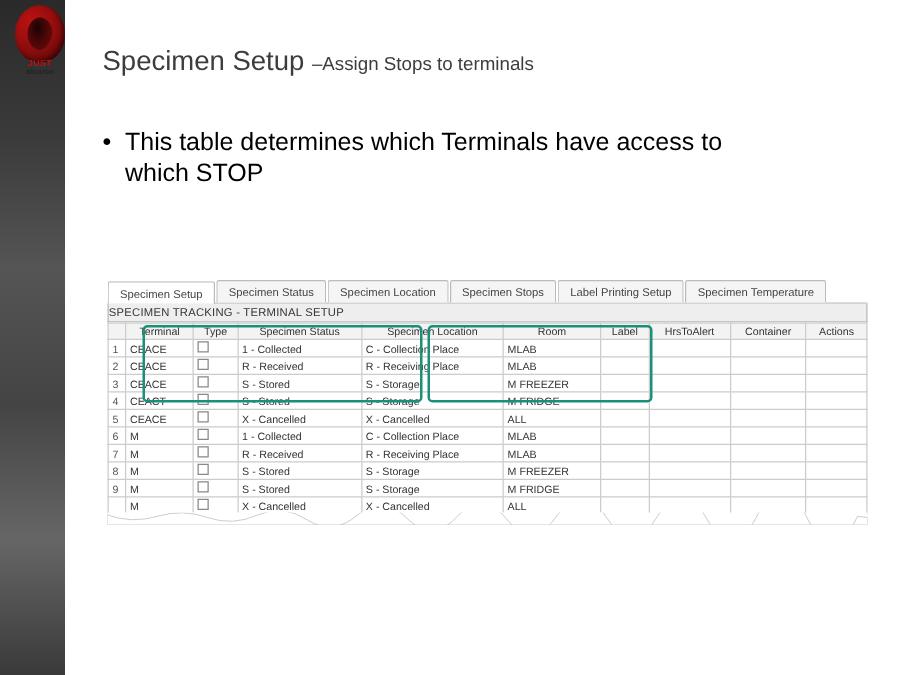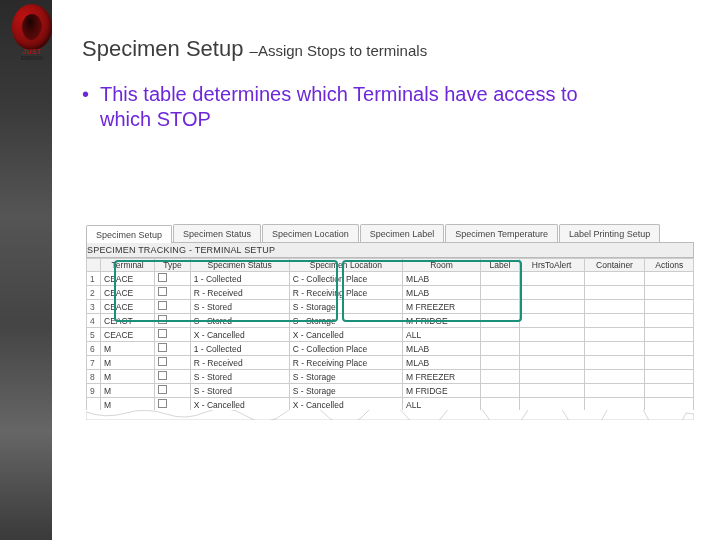--- a/index.html
+++ b/index.html
@@ -6,21 +6,21 @@
   html, body { width: 720px; height: 540px; background: #fff; font-family: "Segoe UI", Arial, sans-serif; overflow: hidden; }
   .page { position: relative; width: 640px; height: 540px; }
   .left-stripe { position: absolute; left: 0; top: 0; width: 52px; height: 540px; background: linear-gradient(180deg, #2a2a2a 0%, #3a3a3a 20%, #555 40%, #444 60%, #666 80%, #3a3a3a 100%); }
   .logo { position: absolute; left: 12px; top: 4px; width: 40px; height: 46px; border-radius: 50% 50% 48% 48%; background: radial-gradient(circle at 30% 28%, #b11 0%, #8a0d0d 55%, #550707 100%); box-shadow: inset -2px -2px 4px rgba(0,0,0,.5); }
   .logo::after { content: ""; position: absolute; left: 10px; top: 10px; width: 20px; height: 26px; background: radial-gradient(ellipse at 40% 30%, rgba(0,0,0,.85), rgba(0,0,0,.35) 70%, transparent 75%); border-radius: 50%; }
   .logo-text { position: absolute; left: 12px; top: 48px; width: 40px; text-align: center; font-size: 7px; line-height: 7px; color: #b11; font-weight: 700; letter-spacing: .3px; }
   .logo-text span { display: block; color: #222; font-size: 5px; letter-spacing: 0; }
   .content { position: absolute; left: 82px; top: 36px; right: 18px; }
   .title { font-family: "Calibri Light", "Segoe UI Light", sans-serif; font-size: 22px; color: #3d3d3d; font-weight: 300; }
   .title .sub { font-size: 15px; }
-  .bullet { margin-top: 20px; font-size: 20px; color: #6d28d9; line-height: 1.25; padding-left: 18px; position: relative; max-width: 600px; }
+  .bullet { margin-top: 40px; font-size: 20px; color: #000000; line-height: 1.25; padding-left: 18px; position: relative; max-width: 600px; }
   .bullet::before { content: "•"; position: absolute; left: 0; top: 0; }
 
   .shot { position: absolute; left: 86px; top: 224px; width: 608px; }
   .tabs { display: flex; border-bottom: 1px solid #bbb; font-size: 9px; }
   .tab { padding: 4px 9px 3px; border: 1px solid #bbb; border-bottom: none; background: #f5f5f5; margin-right: 1px; border-radius: 2px 2px 0 0; color: #444; white-space: nowrap; }
   .tab.active { background: #fff; position: relative; top: 1px; }
   .band { background: #eee; border: 1px solid #bbb; border-top: none; text-align: left; font-size: 9px; padding: 2px 0; color: #333; letter-spacing: .2px; }
   table.grid { width: 100%; border-collapse: collapse; font-size: 8.5px; color: #333; background: #fff; }
   table.grid th, table.grid td { border: 1px solid #ccc; padding: 1px 3px; text-align: left; font-weight: 400; white-space: nowrap; }
   table.grid th { background: #f3f3f3; font-size: 8.5px; text-align: center; }
@@ -48,23 +48,23 @@
       <span>Specimen Setup </span><span class="sub">–Assign Stops to terminals</span>
     </div>
     <div class="bullet">This table determines which Terminals have access to which STOP</div>
   </div>
 
   <div class="shot">
     <div class="tabs">
       <div class="tab active">Specimen Setup</div>
       <div class="tab">Specimen Status</div>
       <div class="tab">Specimen Location</div>
-      <div class="tab">Specimen Label</div>
+      <div class="tab">Specimen Stops</div>
+      <div class="tab">Label Printing Setup</div>
       <div class="tab">Specimen Temperature</div>
-      <div class="tab">Label Printing Setup</div>
     </div>
     <div class="band">SPECIMEN TRACKING - TERMINAL SETUP</div>
     <table class="grid">
       <thead>
         <tr>
           <th class="rownum"></th>
           <th>Terminal</th>
           <th>Type</th>
           <th>Specimen Status</th>
           <th>Specimen Location</th>

